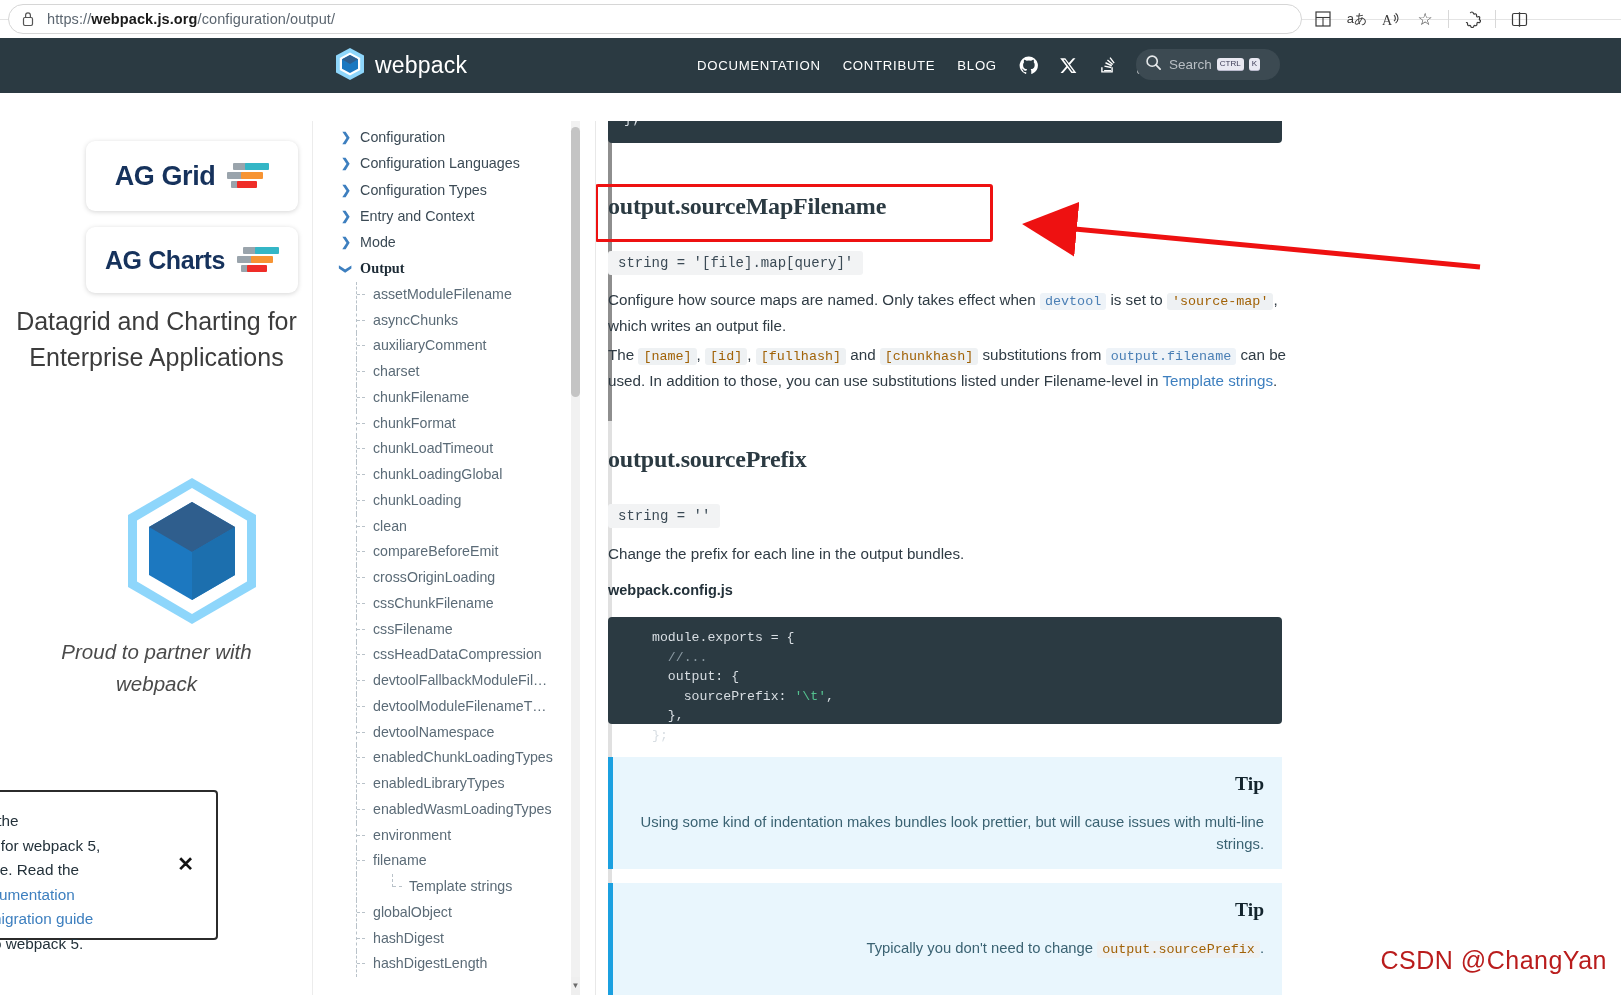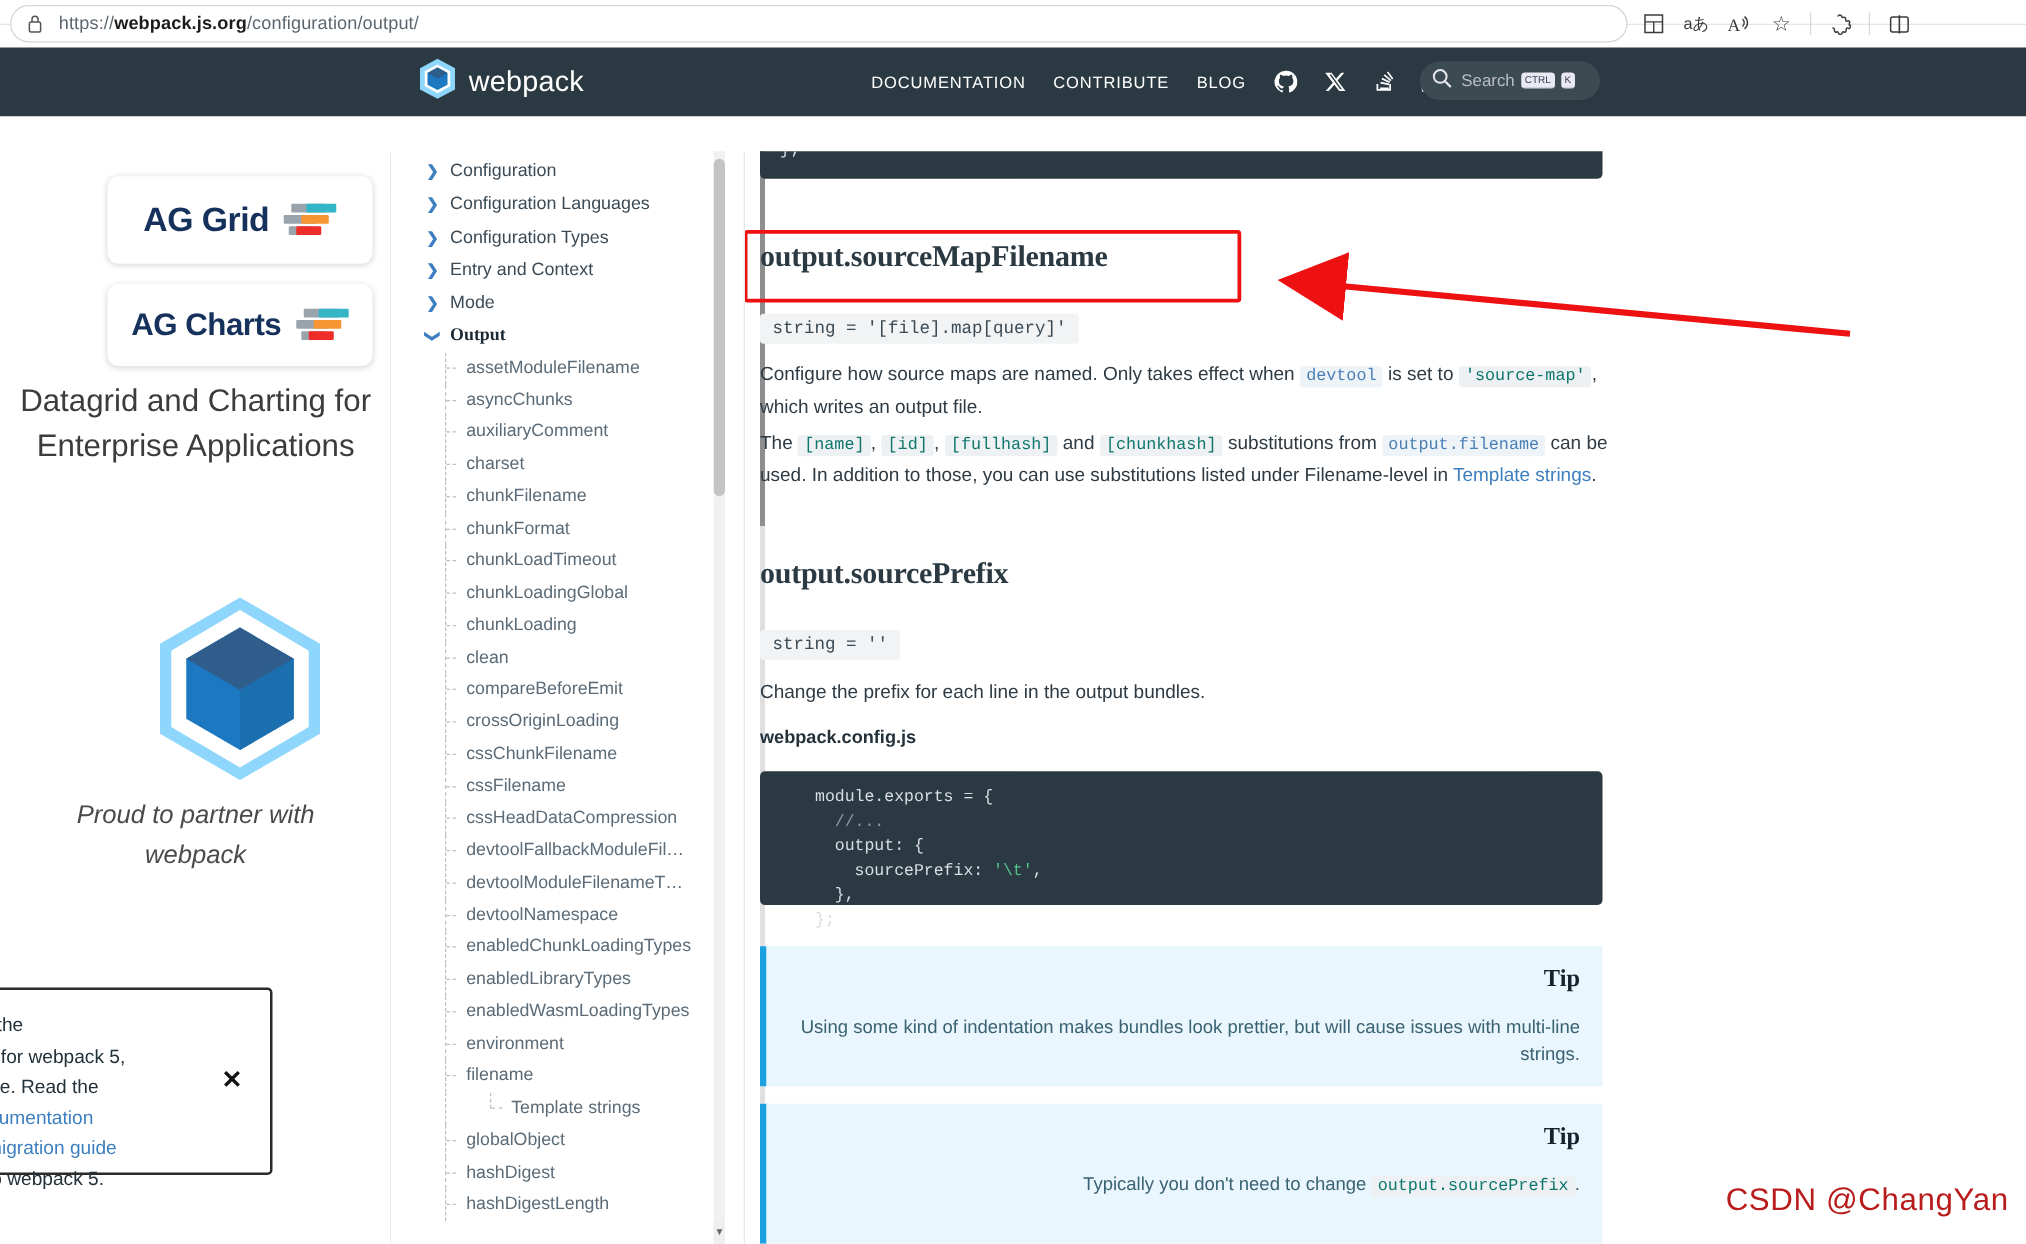--- a/index.html
+++ b/index.html
@@ -176,21 +176,21 @@
   #sig-2 { top: 383px; }
   p.doc-p {
     position: absolute; left: 12px; width: 680px; margin: 0;
     font-size: 15.2px; line-height: 23.5px; color: #2f3b44;
   }
   #p-1 { top: 167px; }
   #p-2 { top: 222px; }
   #p-3 { top: 421px; }
   code.inline {
     background: #eef1f3; border-radius: 3px; padding: 1px 5px;
-    font-family: "Liberation Mono", monospace; font-size: 13.4px; color: #0f766e;
+    font-family: "Liberation Mono", monospace; font-size: 13.4px; color: #a16207;
   }
   code.inline.link { color: #4a7fb5; background: #eef3f8; }
   a.doc-link { color: #3d7fbf; text-decoration: none; }
   #config-label {
     position: absolute; left: 12px; top: 461px; font-size: 14.5px;
     font-weight: 700; color: #23313a;
   }
   .tipbox {
     position: absolute; left: 12px; width: 674px; background: #e9f6fd;
     border-left: 5px solid #1ba0e0; padding: 16px 18px 18px 18px; text-align: right;

